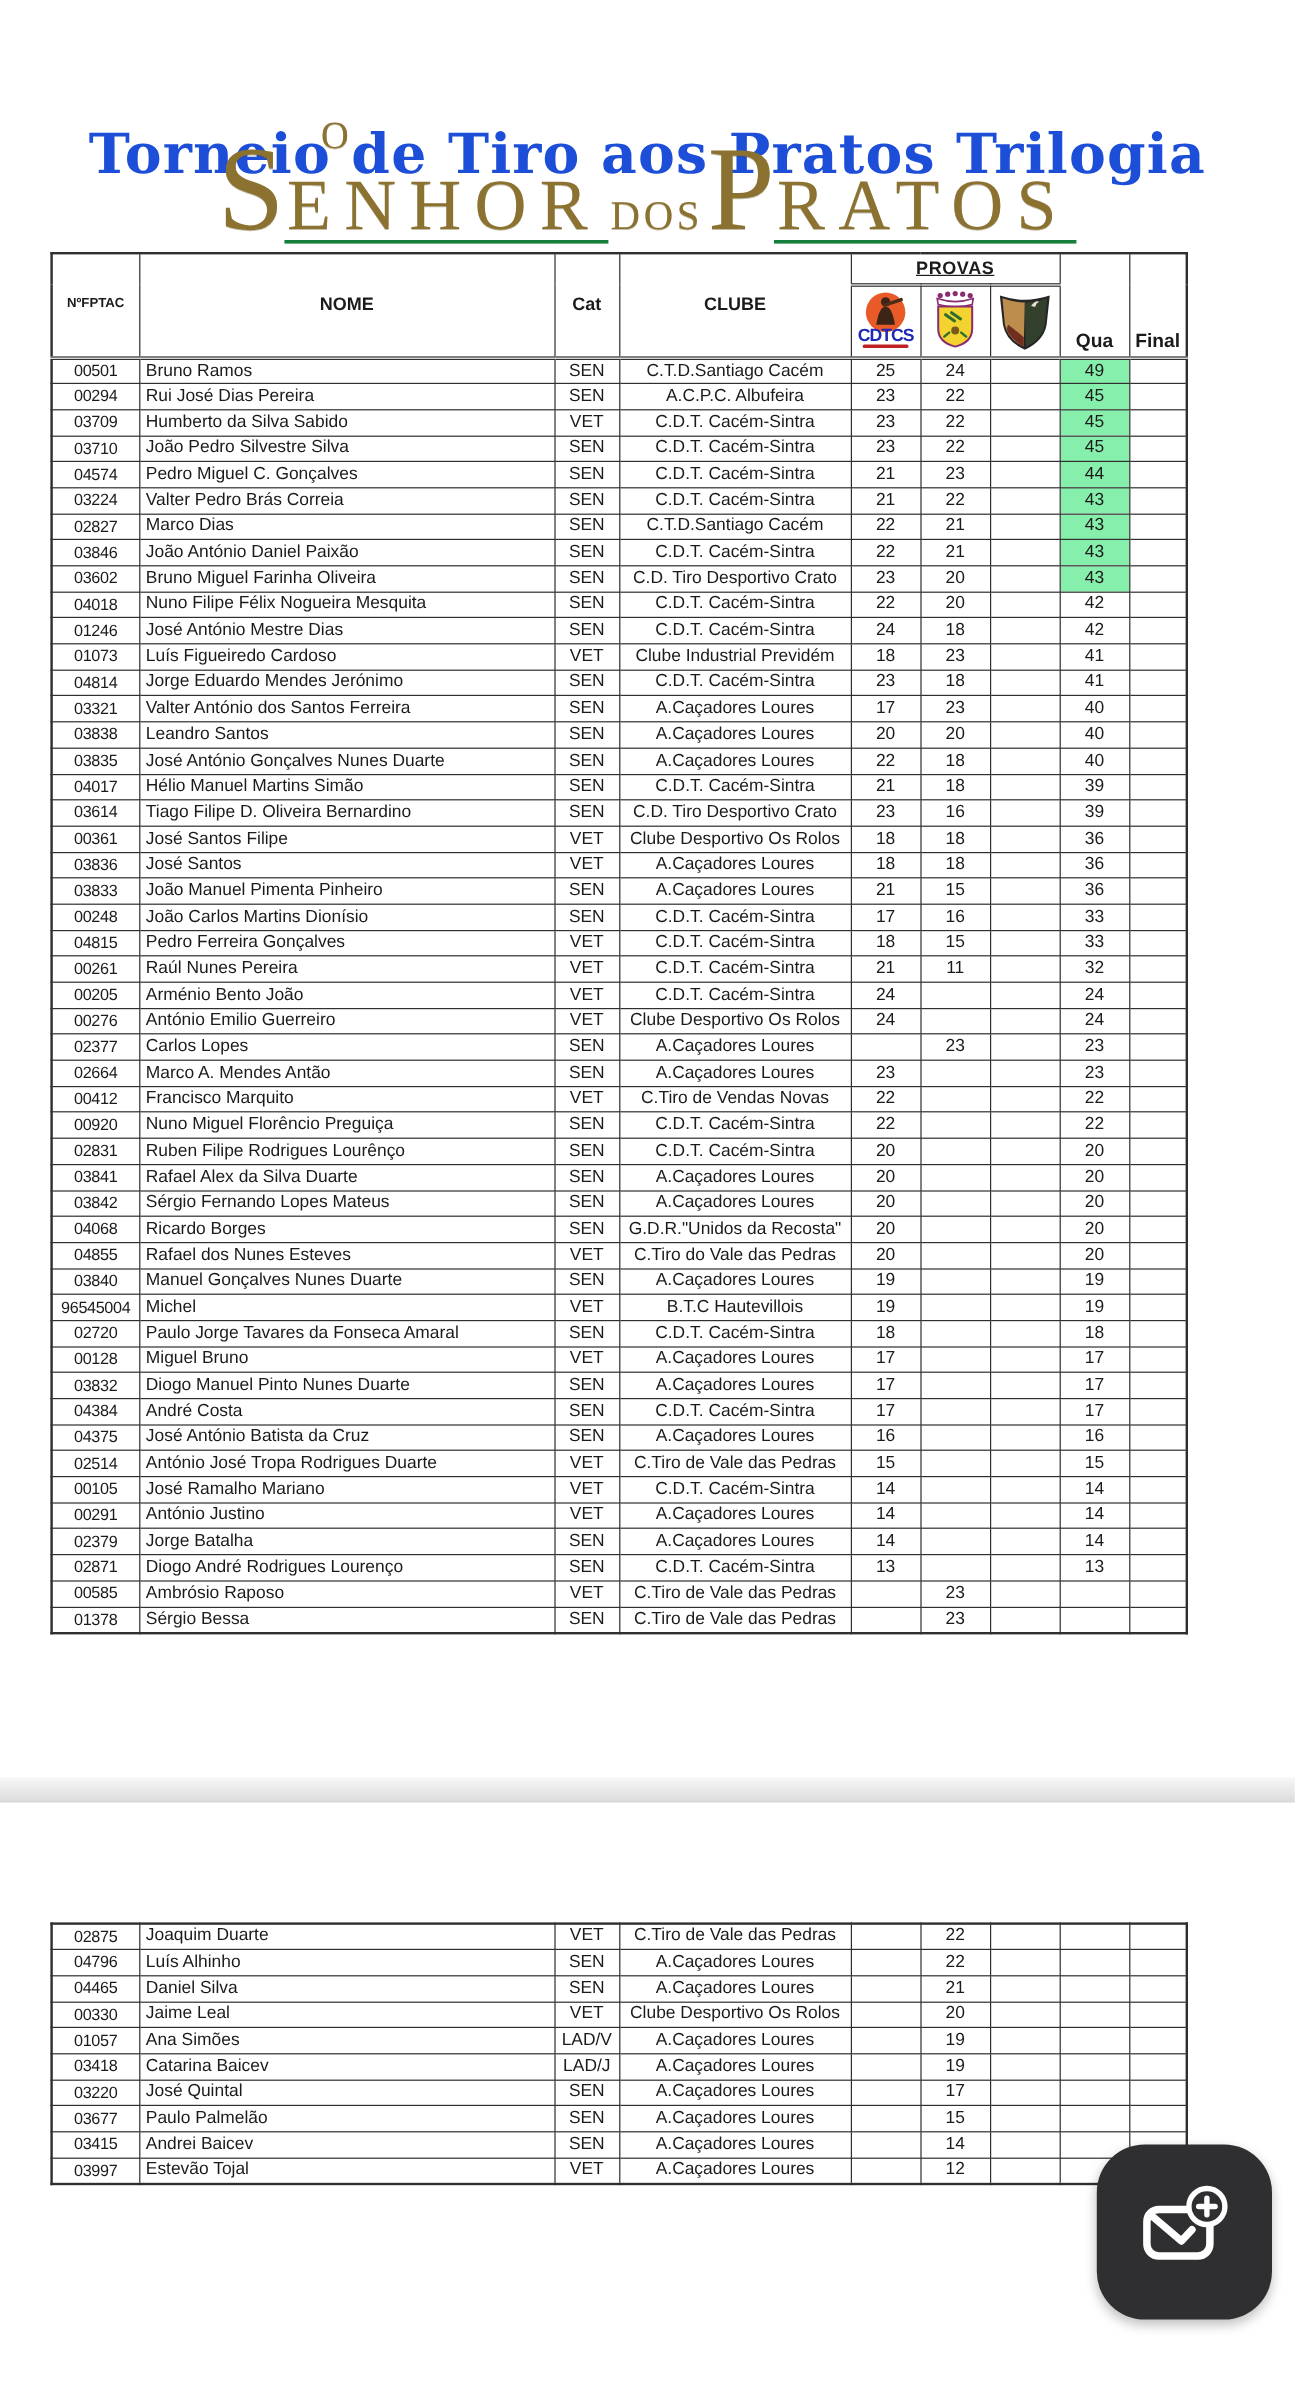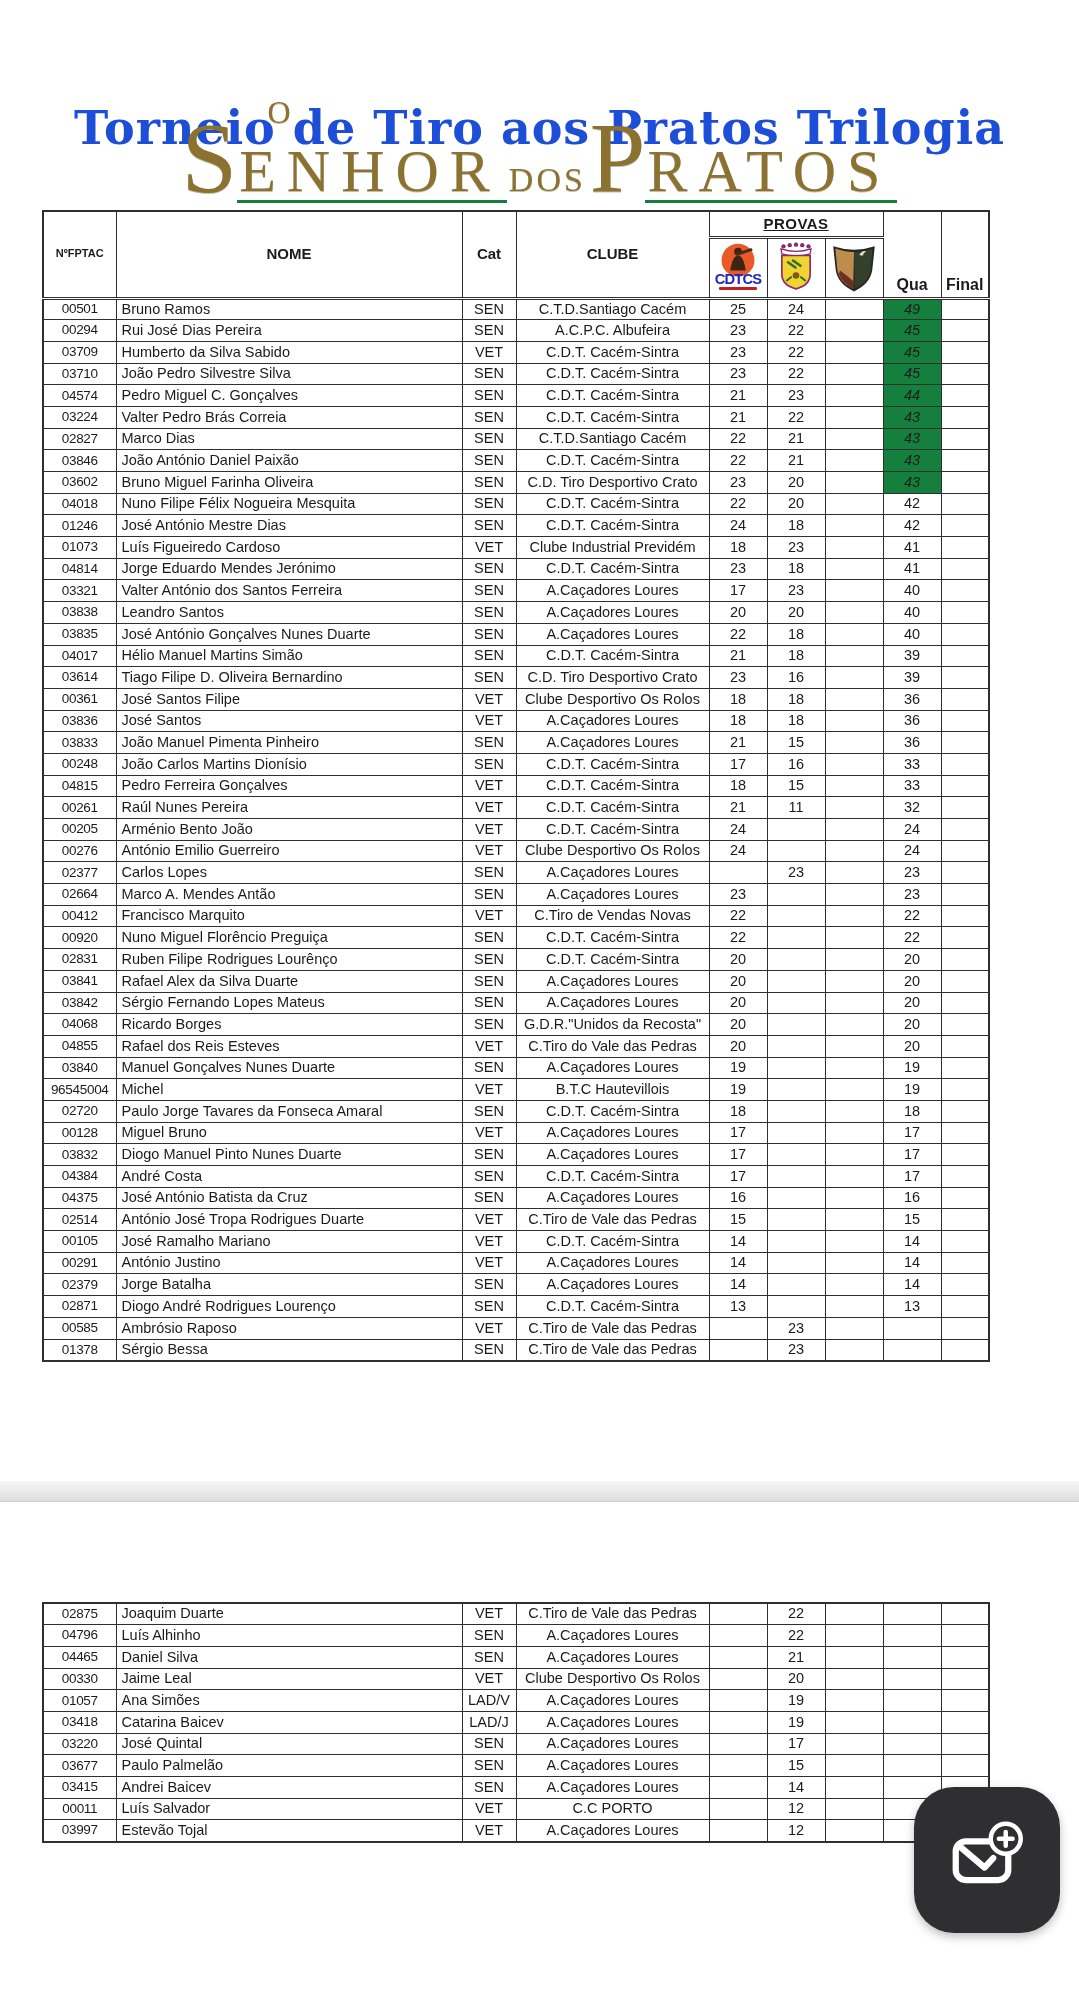--- a/index.html
+++ b/index.html
@@ -34,21 +34,21 @@
     border:2px solid #2f2f2f; background:#fff;
   }
   #t1 { top:210px; } #t2 { top:1602px; }
   .results th, .results td {
     border:1px solid #2f2f2f; padding:0 3px; overflow:hidden;
     white-space:nowrap; line-height:1.05; text-align:center;
   }
   .results tbody tr { height:21.7px; }
   .results td.c1 { text-align:left; padding-left:5px; }
   .results td.c0 { font-size:13.5px; letter-spacing:-.3px; padding:0 1px; }
-  .results td.green { background:#15803d;font-style:italic; }
+  .results td.green { background:#86efac; }
   tr.h1 { height:26px; } tr.h2 { height:60px; }
   .results thead th { font-weight:bold; border-bottom:3px double #2f2f2f; }
   th.idh { font-size:11px;text-align:center; }
   th.nameh, th.clubh { font-size:15px; }
   th.cath { font-size:15px; }
   th.provash { font-size:15px; letter-spacing:.5px;text-decoration:underline; }
   th.quah, th.finalh { vertical-align:bottom; font-size:16px; padding-bottom:3px;margin-top:28px; }
   th.logoc { padding:2px 1px; vertical-align:middle; }
   th.logoc svg { display:block; margin:0 auto; }
   
@@ -512,21 +512,21 @@
         <td class="c2">SEN</td>
         <td class="c3">G.D.R."Unidos da Recosta"</td>
         <td class="c4">20</td>
         <td class="c5"></td>
         <td class="c6"></td>
         <td class="c7">20</td>
         <td class="c8"></td>
       </tr>
       <tr>
         <td class="c0">04855</td>
-        <td class="c1">Rafael dos Reis Esteves</td>
+        <td class="c1">Rafael dos Nunes Esteves</td>
         <td class="c2">VET</td>
         <td class="c3">C.Tiro do Vale das Pedras</td>
         <td class="c4">20</td>
         <td class="c5"></td>
         <td class="c6"></td>
         <td class="c7">20</td>
         <td class="c8"></td>
       </tr>
       <tr>
         <td class="c0">03840</td>
@@ -793,31 +793,20 @@
         <td class="c1">Andrei Baicev</td>
         <td class="c2">SEN</td>
         <td class="c3">A.Caçadores Loures</td>
         <td class="c4"></td>
         <td class="c5">14</td>
         <td class="c6"></td>
         <td class="c7"></td>
         <td class="c8"></td>
       </tr>
       <tr>
-        <td class="c0">00011</td>
-        <td class="c1">Luís Salvador</td>
-        <td class="c2">VET</td>
-        <td class="c3">C.C PORTO</td>
-        <td class="c4"></td>
-        <td class="c5">12</td>
-        <td class="c6"></td>
-        <td class="c7"></td>
-        <td class="c8"></td>
-      </tr>
-      <tr>
         <td class="c0">03997</td>
         <td class="c1">Estevão Tojal</td>
         <td class="c2">VET</td>
         <td class="c3">A.Caçadores Loures</td>
         <td class="c4"></td>
         <td class="c5">12</td>
         <td class="c6"></td>
         <td class="c7"></td>
         <td class="c8"></td>
       </tr>

